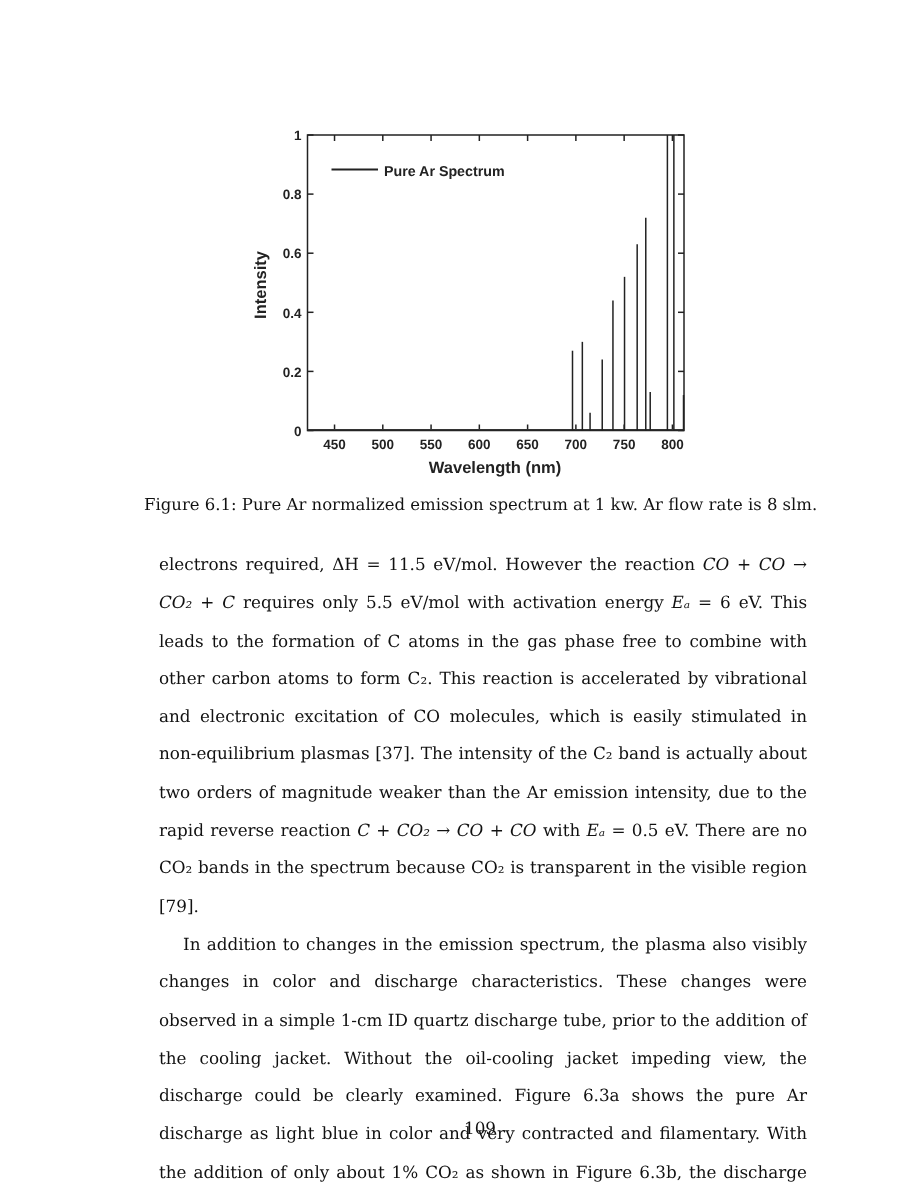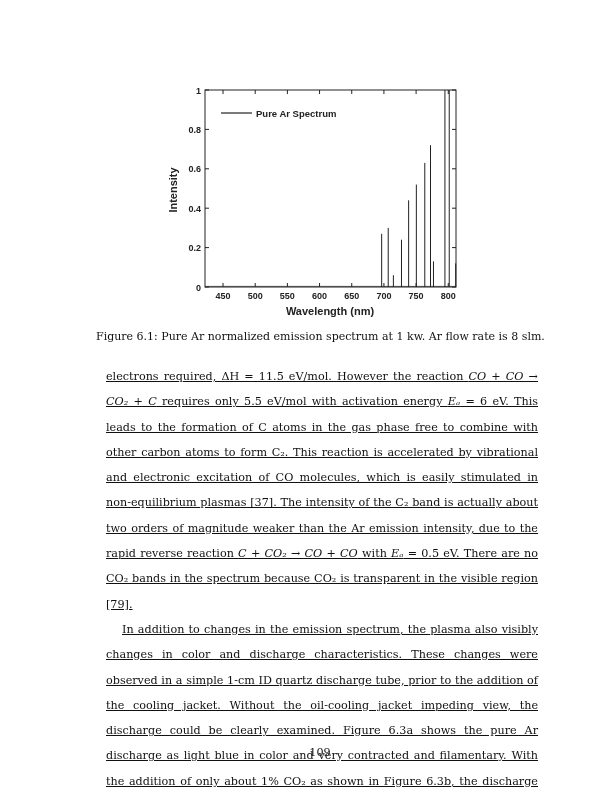--- a/index.html
+++ b/index.html
@@ -1,21 +1,21 @@
 <!DOCTYPE html>
 <html><head>
 <meta charset="utf-8">
 <style>
   html, body { margin: 0; padding: 0; background: #ffffff; }
   body { width: 612px; height: 792px; position: relative; overflow: hidden; font-family: "DejaVu Serif", "Liberation Serif", serif; color: #111; }
   .figure { position: absolute; left: 160px; top: 80px; width: 310px; height: 240px; }
   .chart-svg { position: absolute; left: 0; top: 0; }
   .caption { position: absolute; left: 96px; top: 330px; width: 440px; font-size: 11px; line-height: 14px; text-align: left; white-space: nowrap; }
   .body-text { position: absolute; left: 106px; top: 364px; width: 432px; font-size: 11.2px; line-height: 25.3px; text-align: justify; }
-  .body-text p { margin: 0; text-decoration: underline; }
+  .body-text p { margin: 0; }
   .body-text p.indent { text-indent: 16px; }
   .math { font-style: italic; }
   .page-number { position: absolute; left: 0; top: 746px; width: 640px; text-align: center; font-size: 11.2px; }
   .svg-text { font-family: "Liberation Sans", sans-serif; font-weight: bold; }
 </style>
 </head>
 <body>
 
 <div class="figure">
   <svg class="chart-svg" width="310" height="240" viewBox="0 0 310 240">

